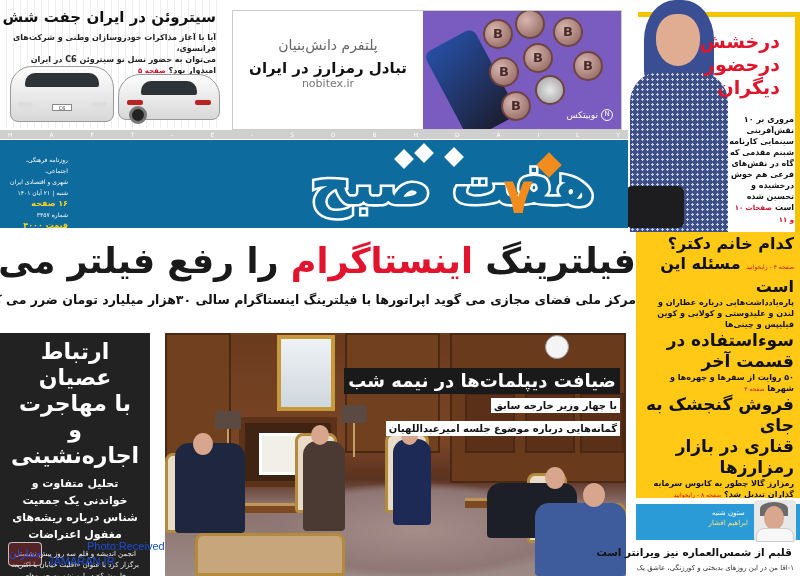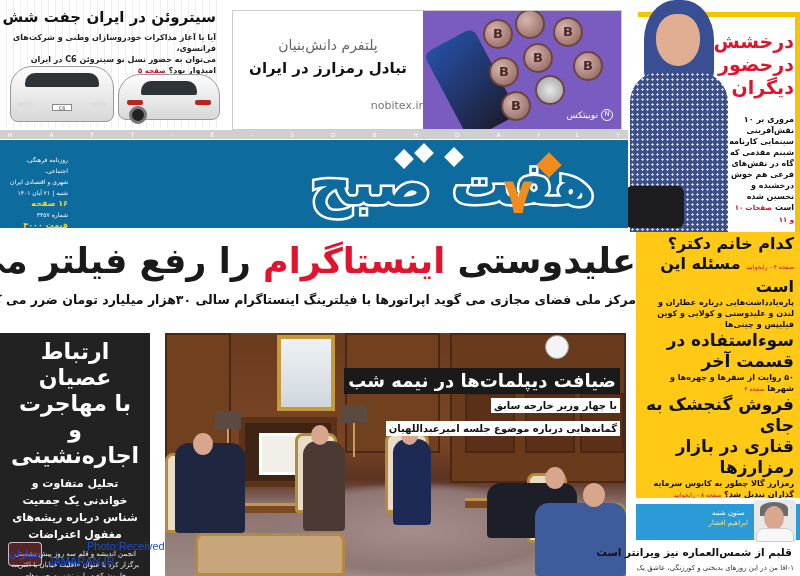--- a/index.html
+++ b/index.html
@@ -18,37 +18,37 @@
   .car .win { position: absolute; left: 14%; right: 14%; top: 6px; height: 14px; background: #2e3338; border-radius: 10px 10px 2px 2px; }
   .car .lamp { position: absolute; bottom: 14px; width: 16px; height: 5px; background: #b22; border-radius: 2px; }
   .car .wheel { position: absolute; bottom: -5px; width: 18px; height: 18px; background: #222; border-radius: 50%; border: 3px solid #777; }
   .car .plate { position: absolute; bottom: 10px; left: 50%; transform: translateX(-50%); width: 20px; height: 7px; background: #fff; border: 1px solid #888; font-size: 5px; text-align: center; line-height: 6px; color: #333; }
 
   
   #ad { left: 232px; top: 10px; width: 390px; height: 120px; border: 1px solid #ccc; background: #fff; }
   #ad .text { position: absolute; right: 198px; top: 0; width: 190px; height: 118px; text-align: center; }
   #ad .l1 { margin-top: 26px; font-size: 14px; color: #666; }
   #ad .l2 { margin-top: 6px; font-size: 15px; font-weight: bold; color: #111; }
-  #ad .l3 { margin-top: 22px; font-size: 11px; color: #777; direction: ltr; text-align: right; }
+  #ad .l3 { font-size: 11px; color: #777; direction: ltr; }
   #ad .img { position: absolute; right: 0; top: 0; width: 198px; height: 118px; background: #7a5cc0; overflow: hidden; }
   .phone { position: absolute; left: 20px; top: 24px; width: 56px; height: 98px; background: linear-gradient(160deg, #2750a8, #1b1b2a); border-radius: 8px; transform: rotate(-28deg); }
   .coin { position: absolute; width: 30px; height: 30px; border-radius: 50%; background: radial-gradient(circle at 35% 35%, #d7b6b0, #8a5d57); border: 2px solid #6e4440; color: #4a2a28; font-weight: bold; font-size: 13px; text-align: center; line-height: 26px; }
   .brand { position: absolute; right: 8px; bottom: 8px; color: #fff; font-size: 9px; display: flex; align-items: center; gap: 3px; }
   .brand .logo { width: 12px; height: 12px; border-radius: 50%; border: 1.5px solid #fff; font-size: 7px; line-height: 9px; text-align: center; direction: ltr; }
 
   
   #featured { left: 626px; top: 0; width: 174px; height: 232px; background: #fff; }
   #featured .frame { position: absolute; left: 12px; top: 12px; width: 162px; height: 222px; border: 5px solid #f5c400; border-bottom: none; border-left: none; }
   #featured .person { position: absolute; left: 0; top: 0; width: 105px; height: 232px; }
   .hijab { position: absolute; left: 18px; top: 0; width: 70px; height: 88px; border-radius: 45% 45% 20% 20%; background: #3a4f93; }
   .face { position: absolute; left: 30px; top: 14px; width: 44px; height: 52px; border-radius: 45% 45% 50% 50%; background: #e0ad93; }
   .body { position: absolute; left: 4px; top: 72px; width: 98px; height: 160px; border-radius: 30px 30px 0 0; background: #3c4f86;
     background-image: radial-gradient(#c9cfe0 1px, transparent 1.3px); background-size: 5px 5px; }
   .bag { position: absolute; left: 0; top: 186px; width: 58px; height: 42px; background: #1d1d1f; border-radius: 6px; }
-  #featured .ftitle { position: absolute; right: 6px; top: 30px; width: 66px; color: #e0142b; font-weight: bold; font-size: 19px; line-height: 23px; text-align: right; }
+  #featured .ftitle { position: absolute; right: 20px; top: 30px; width: 66px; color: #e0142b; font-weight: bold; font-size: 19px; line-height: 23px; text-align: right; }
   #featured .fbody { position: absolute; right: 6px; top: 114px; width: 66px; font-size: 8px; line-height: 11px; font-weight: bold; color: #111; text-align: right; }
   #featured .fpg { color: #d0102a; font-size: 7px; }
 
   
   #strip { left: 0; top: 130px; width: 628px; height: 9px; background: #cfcfcf; display: flex; justify-content: space-between; direction: ltr; padding: 0 8px; }
   #strip span { font-size: 6px; color: #fff; line-height: 9px; }
 
   
   #masthead { left: 0; top: 140px; width: 628px; height: 88px; background: #0d6b9d; overflow: hidden; }
   #masthead .info { position: absolute; left: 8px; top: 14px; width: 60px; direction: rtl; text-align: right; }
@@ -213,21 +213,21 @@
     <div class="diamond" style="left:232px; top:12px;"></div>
     <div class="diamond" style="left:252px; top:6px;"></div>
     <div class="diamond" style="left:282px; top:10px;"></div>
     <div class="diamond or" style="left:375px; top:16px;"></div>
     <div class="seven" style="left:338px;">۷</div>
   </div>
 </div>
 
 <div id="headline" class="abs">
   <h1>
-    <span>علیدوستی</span>
+    <span>فیلترینگ</span>
     <span class="red">اینستاگرام</span>
     <span>را رفع فیلتر می کنند؟</span>
   </h1>
   <div class="sub">
     <span>مرکز ملی فضای مجازی می گوید اپراتورها با فیلترینگ اینستاگرام سالی ۳۰هزار میلیارد تومان ضرر می کنند</span>
   </div>
 </div>
 
 <div id="blackcol" class="abs">
   <div class="t">

